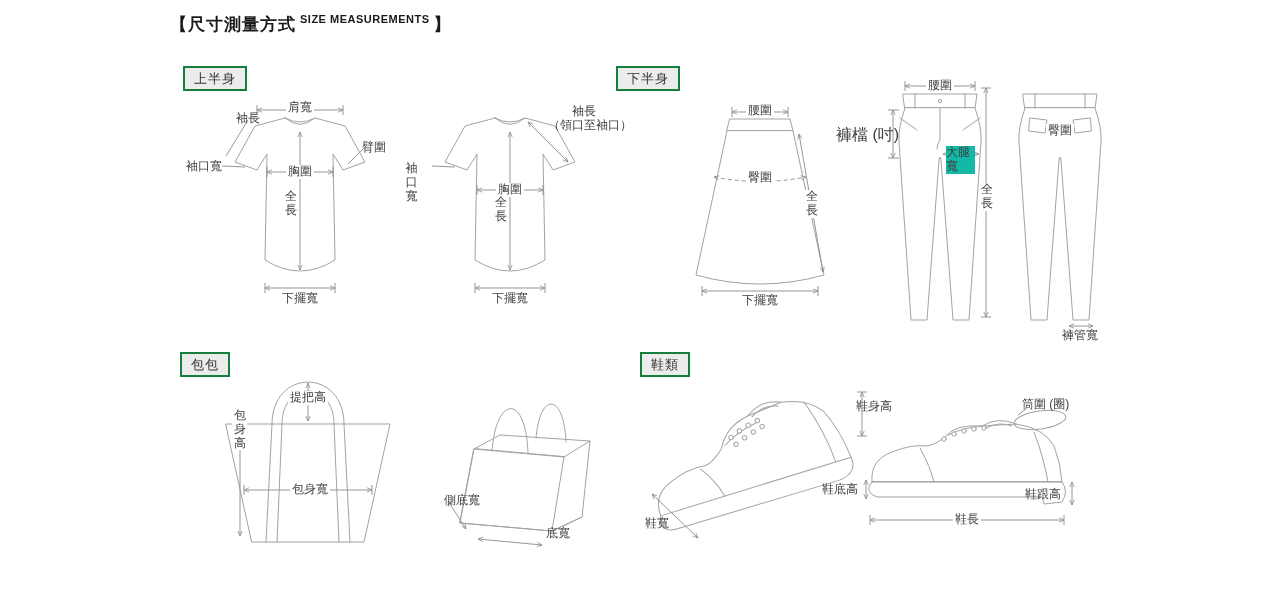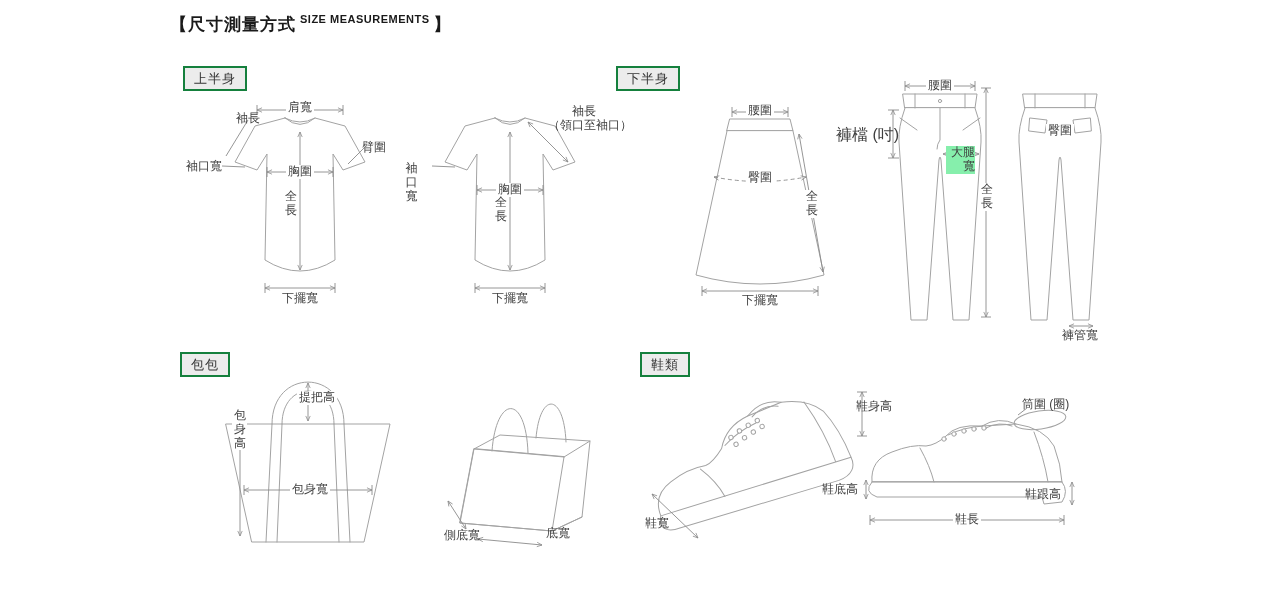--- a/index.html
+++ b/index.html
@@ -5,21 +5,21 @@
   *{margin:0;padding:0;box-sizing:border-box}
   html,body{width:1280px;height:604px;background:#fff;font-family:"Liberation Sans","DejaVu Sans",sans-serif}
   .page{position:absolute;left:0;top:0;width:1280px;height:604px;background:#fff;overflow:hidden}
   .title{position:absolute;left:170px;top:13px;display:flex;align-items:flex-start;gap:4px;color:#1a1a1a}
   .t-zh{font-size:17px;font-weight:bold;letter-spacing:1px}
   .t-en{font-size:11px;font-weight:bold;letter-spacing:.5px}
   .hdr{position:absolute;background:#ececec;border:2px solid #15803d;color:#333;font-size:13px;line-height:1;padding:4px 9px;letter-spacing:1px;z-index:6}
   .lbl{position:absolute;font-size:12px;color:#3f3f3f;line-height:1.15;white-space:nowrap;z-index:5}
   .bg{background:#fff;padding:0 2px}
   .v{width:15px;white-space:normal;word-break:break-all;text-align:center;letter-spacing:0}
-  .w2{width:29px;white-space:normal;word-break:break-all;text-align:right;background:#86efac}
+  .w2{width:29px;white-space:normal;word-break:break-all;text-align:left;background:#14b8a6}
   .small{font-size:12px}
   .s11{font-size:16px}
   .fig{position:absolute;z-index:2}
   .art path,.art circle,.art ellipse{stroke:#a3a3a3;stroke-width:1;fill:none;stroke-linejoin:round;stroke-linecap:round}
   .art .f{fill:#ffffff}
   .dim line,.dim path{stroke:#8a8a8a;stroke-width:0.9;fill:none}
 </style>
 </head>
 <body>
 
@@ -173,38 +173,38 @@
       <path d="M 62 56 L 56 174 M 72 56 L 67 174 M 124 56 L 129 174 M 134 56 L 140 174"></path>
     </g>
     <g class="dim">
       <line x1="98" y1="15" x2="98" y2="53" marker-start="url(#arr)" marker-end="url(#arr)"></line>
       <line x1="30" y1="60" x2="30" y2="168" marker-start="url(#arr)" marker-end="url(#arr)"></line>
       <line x1="34" y1="122" x2="162" y2="122" marker-start="url(#arr)" marker-end="url(#arr)"></line>
       <line x1="34" y1="117" x2="34" y2="127"></line>
         <line x1="162" y1="117" x2="162" y2="127"></line>
     </g>
   </svg>
-  <span class="lbl bg" style="left:297px;top:391px">提把高</span>
+  <span class="lbl bg" style="left:288px;top:391px">提把高</span>
   <span class="lbl v bg" style="left:232px;top:409px">包身高</span>
   <span class="lbl bg" style="left:290px;top:483px">包身寬</span>
 
   <svg class="fig" style="left:440px;top:365px" width="165" height="190" viewBox="0 0 165 190">
     <g class="art">
       <path class="f" d="M 34 84 L 60 70 L 150 76 L 142 152 L 112 166 L 20 158 Z"></path>
       <path d="M 34 84 L 20 158 L 112 166 L 124 92 Z"></path>
       <path d="M 124 92 L 150 76 M 124 92 L 34 84 M 112 166 L 142 152"></path>
       <path d="M 52 86 C 56 30 86 28 88 88"></path>
       <path d="M 96 73 C 100 26 124 28 126 77"></path>
     </g>
     <g class="dim">
       <line x1="8" y1="136" x2="26" y2="164" marker-start="url(#arr)" marker-end="url(#arr)"></line>
       <line x1="38" y1="174" x2="102" y2="180" marker-start="url(#arr)" marker-end="url(#arr)"></line>
     </g>
   </svg>
-  <span class="lbl" style="left:444px;top:529px">側底寬</span>
+  <span class="lbl" style="left:444px;top:494px">側底寬</span>
   <span class="lbl" style="left:546px;top:527px">底寬</span>
 
   <svg class="fig" style="left:640px;top:372px" width="230" height="185" viewBox="0 0 230 185">
     <g class="art" transform="rotate(-16 115 95)">
       <path class="f" d="M 11 116 Q 9 94 30 86 Q 50 78 68 80 Q 76 79 88 68 Q 98 48 122 44 L 158 40 Q 184 44 196 60 Q 207 82 210 112 C 212 122 206 130 192 131 L 26 133 C 13 134 5 128 11 116 Z"></path>
       <path d="M 11 116 L 210 112"></path>
       <path d="M 122 44 Q 140 31 158 40"></path>
       <path d="M 126 46 Q 140 37 154 43"></path>
       <path d="M 92 66 Q 108 56 128 53"></path>
       <path d="M 62 82 Q 74 98 78 115"></path>

